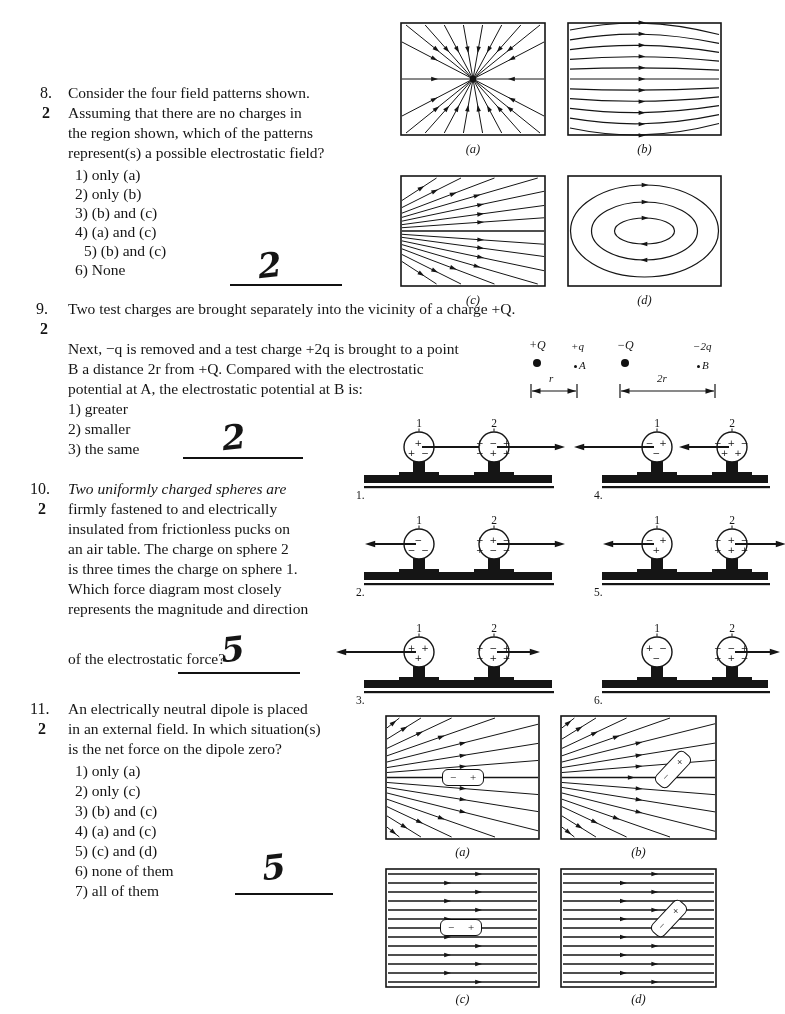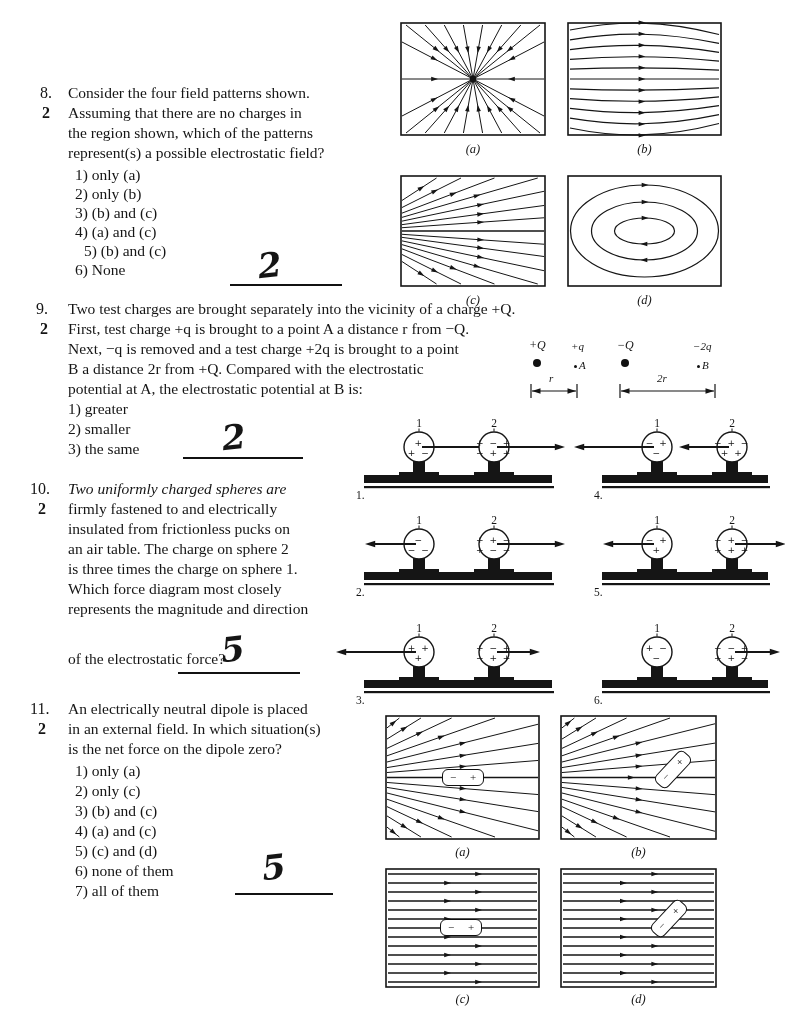--- a/index.html
+++ b/index.html
@@ -171,21 +171,20 @@
   <div class="tl" style="left:75px;top:204px;">3)  (b) and (c)</div>
   <div class="tl" style="left:75px;top:223px;">4)  (a) and (c)</div>
   <div class="tl" style="left:84px;top:242px;">5)  (b) and (c)</div>
   <div class="tl" style="left:75px;top:261px;">6)  None</div>
   <div class="ansline" style="left:230px;top:284px;width:112px;"></div>
   <span class="hand" style="left:258px;top:248px;">2</span>
 
   <span class="qnum" style="left:36px;top:300px;">9.</span>
   <span class="pts" style="left:40px;top:320px;">2</span>
   <div class="tl" style="left:68px;top:300px;">Two test charges are brought separately into the vicinity of a charge +Q.</div>
-  <div class="tl" style="left:68px;top:320px;">First, test charge +q is brought to a point A a distance r from −Q.</div>
   <div class="tl" style="left:68px;top:340px;">Next, −q is removed and a test charge +2q is brought to a point</div>
   <div class="tl" style="left:68px;top:360px;">B a distance 2r from +Q. Compared with the electrostatic</div>
   <div class="tl" style="left:68px;top:380px;">potential at A, the electrostatic potential at B is:</div>
   <div class="tl" style="left:68px;top:400px;">1) greater</div>
   <div class="tl" style="left:68px;top:420px;">2) smaller</div>
   <div class="tl" style="left:68px;top:440px;">3) the same</div>
   <div class="ansline" style="left:183px;top:457px;width:120px;"></div>
   <span class="hand" style="left:222px;top:420px;">2</span>
 
   <div class="q9fig">

